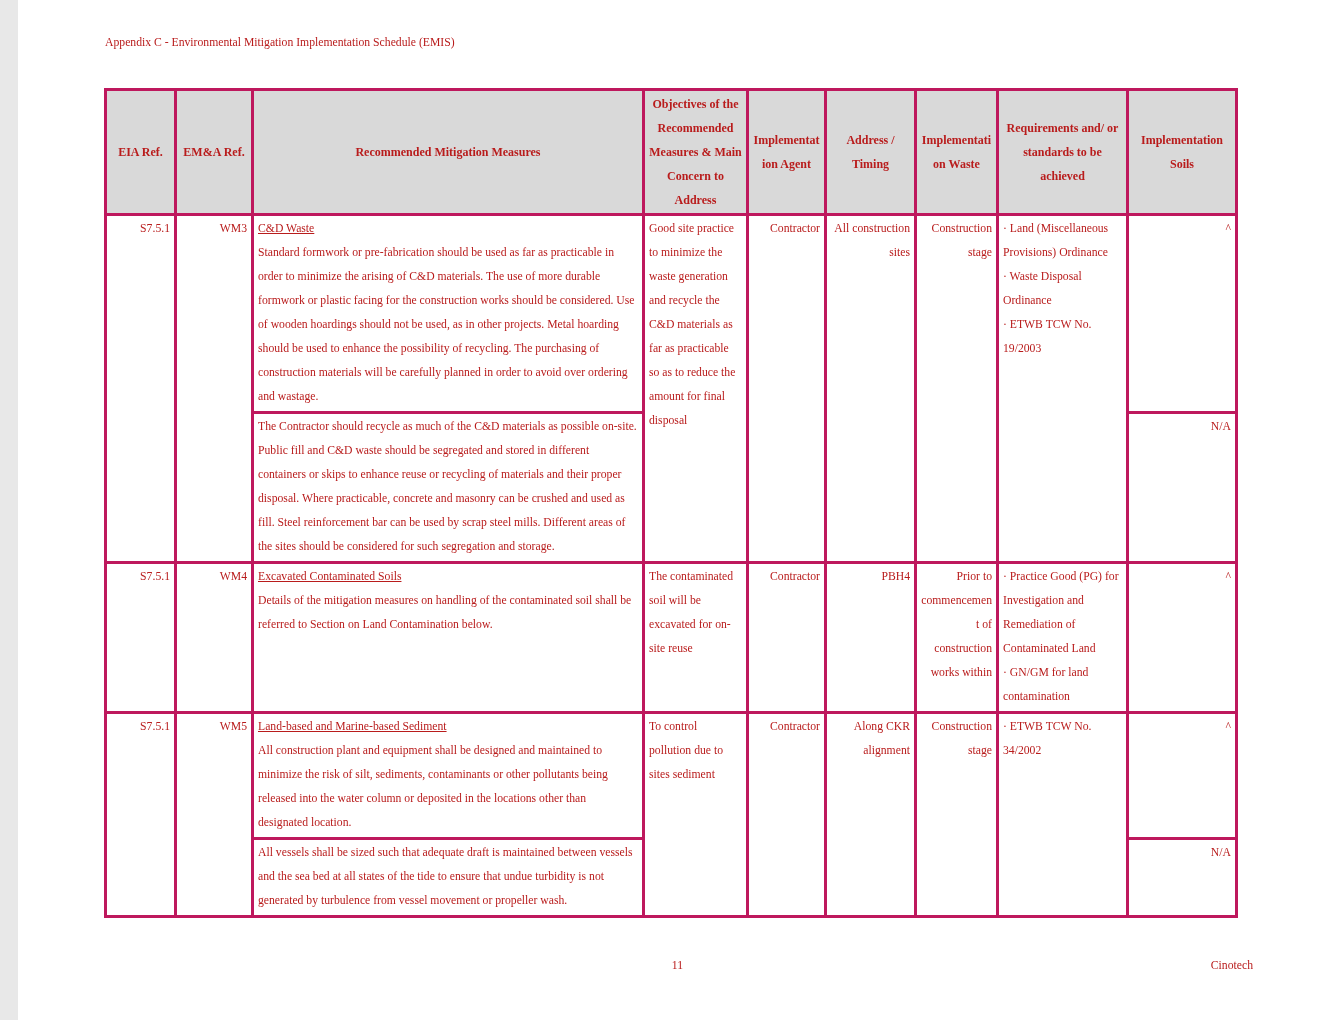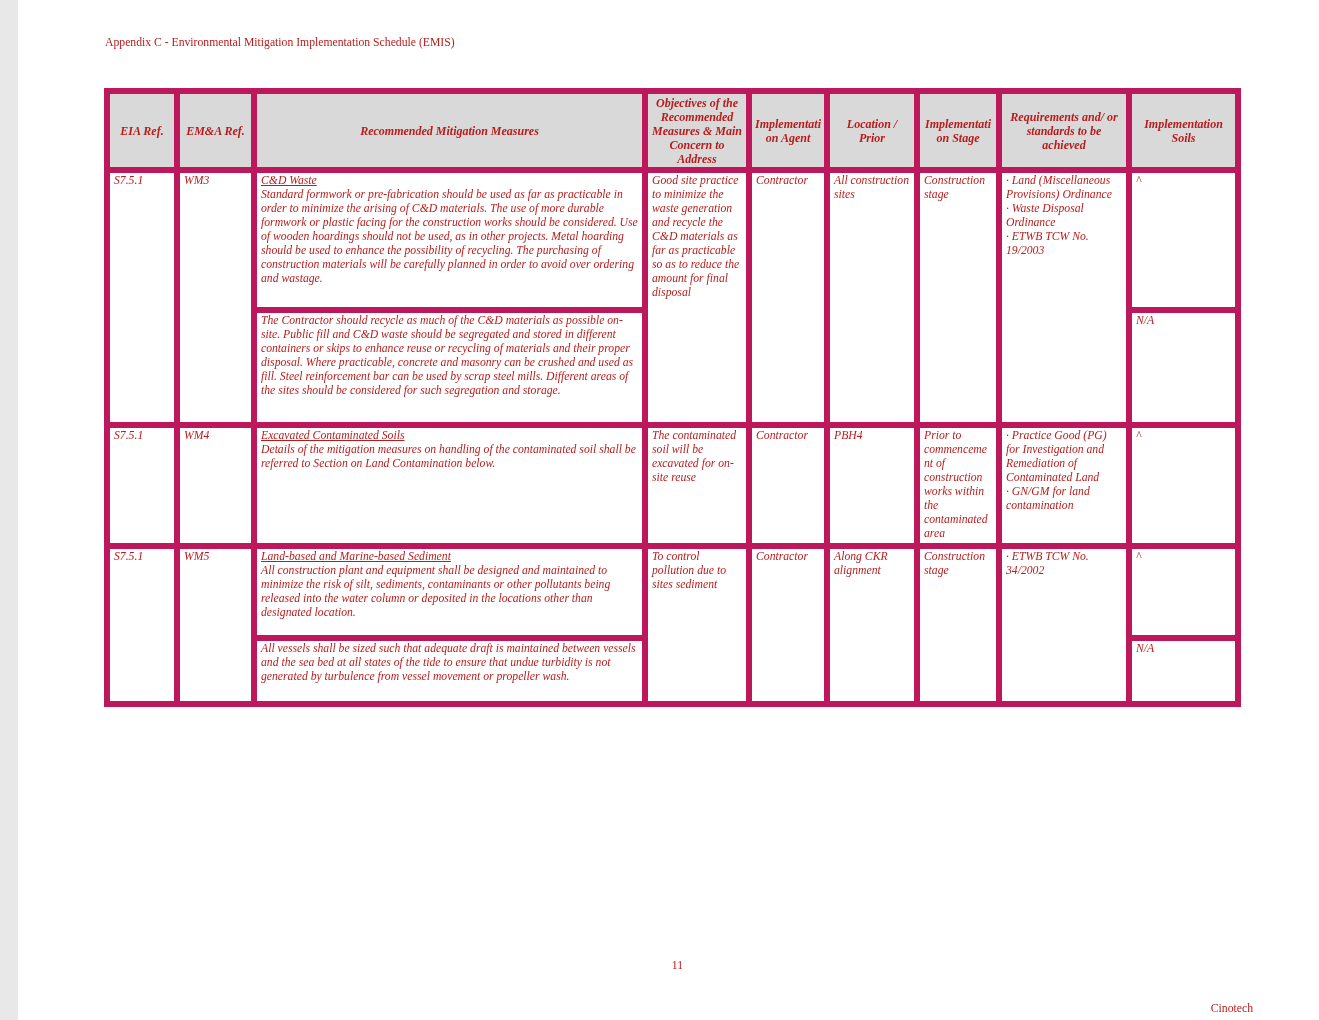--- a/index.html
+++ b/index.html
@@ -23,54 +23,53 @@
   table.emis {
     position: absolute;
     left: 86px;
     top: 88px;
     width: 1131px;
     border-collapse: collapse;
     table-layout: fixed;
     border: 2px solid #000;
   }
   table.emis th, table.emis td {
-    border: 6px solid #be185d;
+    border: 3px solid #be185d;
     vertical-align: top;
     padding: 1px 4px 2px 4px;
     font-size: 11.7px;
-    line-height: 14px;
+    line-height: 24px;
     overflow: hidden;
-    font-style: italic;
   }
   table.emis th {
     background: #d9d9d9;
     font-weight: bold;
     text-align: center;
     vertical-align: middle;
     font-size: 12px;
     overflow-wrap: break-word;
     padding: 1px 3px;
   }
-  td.c { text-align: left; }
+  td.c { text-align: right; }
   td.pre { white-space: pre-line; }
   .u { text-decoration: underline; }
   .bw { overflow-wrap: break-word; }
   .clip { max-height: 116px; overflow: hidden; }
   .page-number {
     position: absolute;
     left: 0;
     top: 959px;
     width: 100%;
     text-align: center;
     font-size: 11.7px;
   }
   .footer-right {
     position: absolute;
     right: 84px;
-    top: 1002px;
+    top: 959px;
     font-size: 11.7px;
   }
 </style>
 </head>
 <body>
 
 <div class="page">
 
   <div class="doc-header">Appendix C - Environmental Mitigation Implementation Schedule (EMIS)</div>
 
@@ -86,22 +85,22 @@
         <col style="width:130px">
         <col style="width:109px">
     </colgroup>
     <thead>
       <tr style="height:79px">
         <th>EIA Ref.</th>
         <th>EM&amp;A Ref.</th>
         <th>Recommended Mitigation Measures</th>
         <th>Objectives of the Recommended Measures &amp; Main Concern to Address</th>
         <th>Implementation Agent</th>
-        <th>Location / Prior</th>
-        <th>Implementation Stage</th>
+        <th>Address / Timing</th>
+        <th>Implementation Waste</th>
         <th>Requirements and/ or standards to be achieved</th>
         <th>Implementation Soils</th>
       </tr>
     </thead>
     <tbody>
 
       <tr style="height:140px">
         <td rowspan="2" class="c">S7.5.1</td>
         <td rowspan="2" class="c">WM3</td>
         <td>

